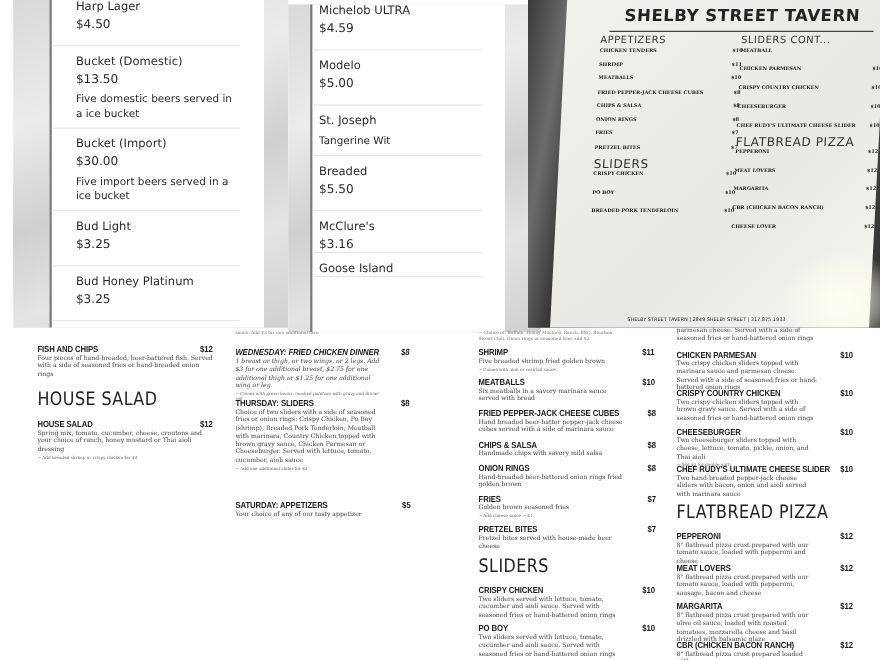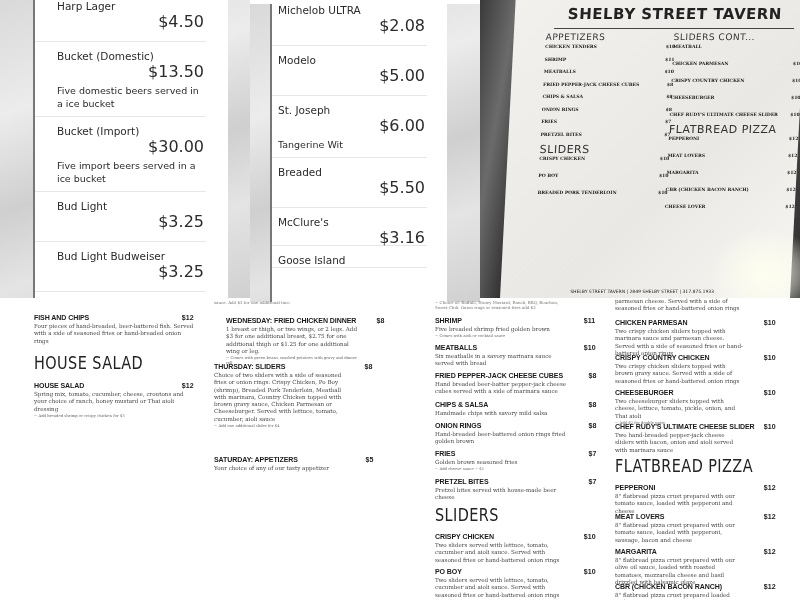--- a/index.html
+++ b/index.html
@@ -3,37 +3,38 @@
 <meta charset="utf-8">
 <style>
   * { box-sizing: border-box; margin: 0; padding: 0; }
   html, body { width: 800px; height: 600px; overflow: hidden; background: #fff; }
   body { position: relative; font-family: "DejaVu Sans", sans-serif; }
 
   
   .tile { position: absolute; overflow: hidden; }
   .bg-gray {
     background: linear-gradient(160deg, #d9d9d9 0%, #ececec 30%, #cfcfcf 55%, #e4e4e4 75%, #d0d0d0 100%);
+    margin-left: 12px;
   }
   #tile-beer1 { left: 0; top: 0; width: 250px; height: 298px; }
   #tile-beer2 { left: 250px; top: 4px; width: 230px; height: 298px; }
   .phone-card {
     position: absolute; top: 0; bottom: 0; background: #fff;
     border-left: 2px solid #777;
   }
   #tile-beer1 .phone-card { left: 33px; width: 195px; }
   #tile-beer2 .phone-card { left: 20px; width: 177px; }
   .beer-item {
     padding: 0 0 0 22px; border-bottom: 1px solid #e6e6e6;
     margin-right: 22px; color: #2b2b2b; font-size: 10px;
   }
   #tile-beer1 .beer-item { padding-left: 22px; margin-right: 22px; }
   #tile-beer2 .beer-item { padding-left: 6px; margin-right: 20px; }
   .beer-name { font-size: 10.5px; line-height: 14px; padding-top: 7px; }
-  .beer-price { text-align: right; font-size: 16px; line-height: 14px; padding-right: 2px; margin-top: 2px; }
+  .beer-price { font-size: 11px; line-height: 14px; padding-right: 2px; margin-top: 2px; }
   .beer-desc { font-size: 9.5px; line-height: 13px; margin-top: 5px; padding-bottom: 6px; }
   .beer-item.nodesc { padding-bottom: 12px; }
 
   #tile-photo {
     left: 480px; top: 0; width: 320px; height: 298px;
     background: linear-gradient(100deg, #3a3a3a 0%, #6b6b6b 10%, #2f2f2f 20%, #777 35%, #3c3c3c 50%, #6d6d6d 70%, #2e2e2e 100%);
   }
   .paper {
     position: absolute; left: 20px; top: -5px; width: 290px; height: 303px;
     background: linear-gradient(135deg, #f2f1ee 0%, #e9e8e4 60%, #f7f6f2 100%);
@@ -101,44 +102,43 @@
     <div class="beer-item">
       <div class="beer-name">Bucket (Import)</div>
       <div class="beer-price">$30.00</div>
       <div class="beer-desc">Five import beers served in a ice bucket</div>
     </div>
     <div class="beer-item nodesc">
       <div class="beer-name">Bud Light</div>
       <div class="beer-price">$3.25</div>
     </div>
     <div class="beer-item nodesc">
-      <div class="beer-name">Bud Light Budweiser</div>
+      <div class="beer-name">Bud Honey Platinum</div>
       <div class="beer-price">$3.25</div>
     </div>
     <div class="beer-item nodesc">
       <div class="beer-name">Budweiser</div>
 
     </div>
 
   </div>
 </div>
 
 <div class="tile bg-gray" id="tile-beer2">
   <div class="phone-card" style="top:-8px;">
     <div class="beer-item nodesc">
       <div class="beer-name">Michelob ULTRA</div>
-      <div class="beer-price">$2.08</div>
+      <div class="beer-price">$4.59</div>
     </div>
     <div class="beer-item nodesc">
       <div class="beer-name">Modelo</div>
       <div class="beer-price">$5.00</div>
     </div>
     <div class="beer-item">
       <div class="beer-name">St. Joseph</div>
-      <div class="beer-price">$6.00</div>
       <div class="beer-desc">Tangerine Wit</div>
     </div>
     <div class="beer-item nodesc">
       <div class="beer-name">Breaded</div>
       <div class="beer-price">$5.50</div>
     </div>
     <div class="beer-item">
       <div class="beer-name">McClure's</div>
       <div class="beer-price">$3.16</div>
     </div>
@@ -281,21 +281,21 @@
   <div class="m-item" style="position:absolute;left:34px;top:83px;width:160px;">
     <div class="m-name">HOUSE SALAD</div>
     <div class="m-price" style="left:147px;">$12</div>
     <div class="m-desc">Spring mix, tomato, cucumber, cheese, croutons and your choice of ranch, honey mustard or Thai aioli dressing</div>
     <div class="m-note">~ Add breaded shrimp or crispy chicken for $3</div>
   </div>
 </div>
 
 <div class="menu-col" id="col2">
   <div class="cut-top" style="position:absolute;left:4px;top:2px;width:135px;">sauce. Add $3 for one additional taco</div>
-  <div class="m-item" style="position:absolute;left:16px;top:18px;width:160px;">
+  <div class="m-item" style="position:absolute;left:4px;top:18px;width:160px;font-style:italic;">
     <div class="m-name">WEDNESDAY:  FRIED CHICKEN DINNER</div>
     <div class="m-price" style="left:150px;">$8</div>
     <div class="m-desc" style="width:132px;">1 breast or thigh, or two wings, or 2 legs.  Add $3 for one additional breast, $2.75 for one additional thigh or $1.25 for one additional wing or leg.</div>
     <div class="m-note" style="width:132px;">~ Comes with green beans, mashed potatoes with gravy and dinner roll</div>
   </div>
   <div class="m-item" style="position:absolute;left:4px;top:64px;width:160px;">
     <div class="m-name">THURSDAY:  SLIDERS</div>
     <div class="m-price" style="left:150px;">$8</div>
     <div class="m-desc" style="width:132px;">Choice of two sliders with a side of seasoned fries or onion rings: Crispy Chicken, Po Boy (shrimp), Breaded Pork Tenderloin, Meatball with marinara, Country Chicken topped with brown gravy sauce, Chicken Parmesan or Cheeseburger. Served with lettuce, tomato, cucumber, aioli sauce</div>
     <div class="m-note" style="width:132px;">~ Add one additional slider for $4</div>

